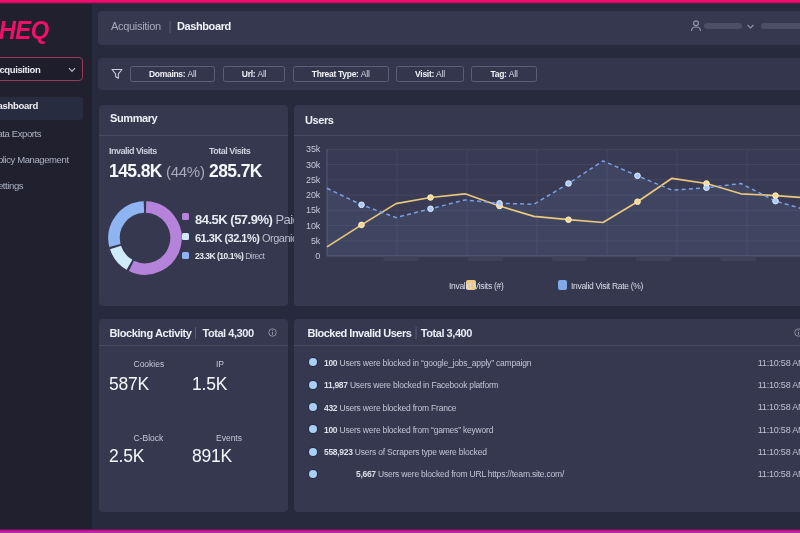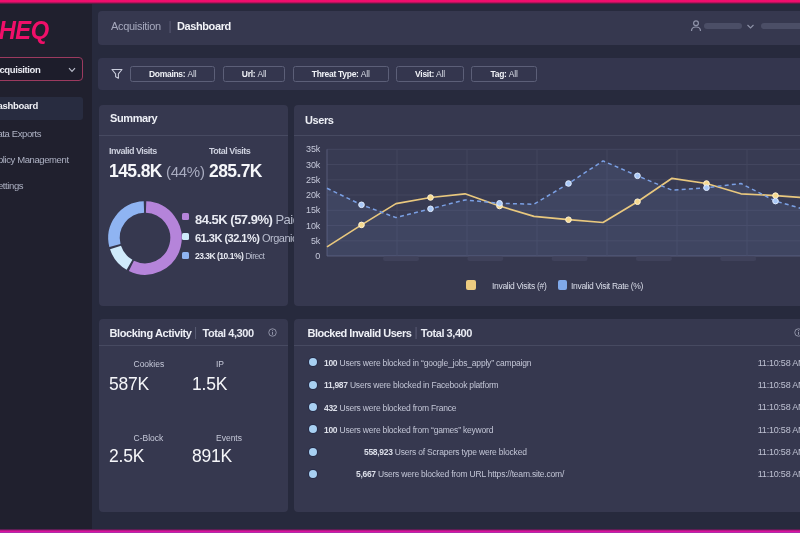--- a/index.html
+++ b/index.html
@@ -126,21 +126,21 @@
       <circle cx="412.5" cy="52.7" r="2.8" fill="#a9c8f7" stroke="#e3eeff" stroke-width="1"></circle>
       <circle cx="481.5" cy="60.6" r="2.8" fill="#f6d98e" stroke="#fff3d6" stroke-width="1"></circle>
       <circle cx="481.5" cy="66.1" r="2.8" fill="#a9c8f7" stroke="#e3eeff" stroke-width="1"></circle>
       <rect x="89" y="121.5" width="36" height="4.5" rx="2.25" fill="#3f415a"></rect>
       <rect x="173.3" y="121.5" width="36" height="4.5" rx="2.25" fill="#3f415a"></rect>
       <rect x="257.6" y="121.5" width="36" height="4.5" rx="2.25" fill="#3f415a"></rect>
       <rect x="341.9" y="121.5" width="36" height="4.5" rx="2.25" fill="#3f415a"></rect>
       <rect x="426.2" y="121.5" width="36" height="4.5" rx="2.25" fill="#3f415a"></rect>
     </svg>
   <div class="abs" style="left:508px; top:280.2px; width:9.5px; height:9.5px; border-radius:2px; background:#eccb80;"></div>
-  <div class="abs" style="left:534px; top:281.5px; font-size:8.5px; letter-spacing:-0.3px; color:#dcdfeb;">Invalid Visits (#)</div>
+  <div class="abs" style="left:491px; top:281.5px; font-size:8.5px; letter-spacing:-0.3px; color:#dcdfeb;">Invalid Visits (#)</div>
   <div class="abs" style="left:599.5px; top:280.2px; width:9.5px; height:9.5px; border-radius:2px; background:#80a9ea;"></div>
   <div class="abs" style="left:613px; top:281.5px; font-size:8.5px; letter-spacing:-0.3px; color:#dcdfeb;">Invalid Visit Rate (%)</div>
 
   <div class="card" style="left:141px; top:319px; width:189px; height:193px;"></div>
   <div class="abs ctitle" style="left:151.5px; top:327.5px;">Blocking Activity</div>
   <div class="abs" style="left:236px; top:326px; font-size:12px; color:#5a5d75;">|</div>
   <div class="abs" style="left:244.5px; top:327.5px; font-size:11px; font-weight:600; letter-spacing:-0.45px; color:#e9ebf3;">Total 4,300</div>
   <svg class="abs" style="left:310px; top:327.8px;" width="9" height="9" viewBox="0 0 12 12">
       <circle cx="6" cy="6" r="5" stroke="#9ea1b5" stroke-width="1.1" fill="none"></circle>
       <rect x="5.4" y="5.2" width="1.2" height="3.8" fill="#9ea1b5"></rect>
@@ -178,21 +178,21 @@
       <div class="abs" style="left:349.6px; top:401.90000000000003px; width:10px; height:10px; border-radius:50%; background:#262b47;"></div>
       <div class="abs" style="left:350.6px; top:402.90000000000003px; width:8px; height:8px; border-radius:50%; background:#a8d0f2;"></div>
       <div class="abs" style="left:366px; top:403.55px; font-size:8.5px; letter-spacing:-0.2px; color:#c3c6d6;"><b style="color:#dcdfe9; letter-spacing:-0.3px;">432</b> Users were blocked from France</div>
       <div class="abs" style="left:647.4px; top:403.45000000000005px; width:200px; text-align:right; font-size:9px; letter-spacing:-0.2px; color:#bec1d2;">11:10:58 AM</div>
       <div class="abs" style="left:349.6px; top:424.20000000000005px; width:10px; height:10px; border-radius:50%; background:#262b47;"></div>
       <div class="abs" style="left:350.6px; top:425.20000000000005px; width:8px; height:8px; border-radius:50%; background:#a8d0f2;"></div>
       <div class="abs" style="left:366px; top:425.85px; font-size:8.5px; letter-spacing:-0.2px; color:#c3c6d6;"><b style="color:#dcdfe9; letter-spacing:-0.3px;">100</b> Users were blocked from “games” keyword</div>
       <div class="abs" style="left:647.4px; top:425.75000000000006px; width:200px; text-align:right; font-size:9px; letter-spacing:-0.2px; color:#bec1d2;">11:10:58 AM</div>
       <div class="abs" style="left:349.6px; top:446.5px; width:10px; height:10px; border-radius:50%; background:#262b47;"></div>
       <div class="abs" style="left:350.6px; top:447.5px; width:8px; height:8px; border-radius:50%; background:#a8d0f2;"></div>
-      <div class="abs" style="left:366px; top:448.15px; font-size:8.5px; letter-spacing:-0.2px; color:#c3c6d6;"><b style="color:#dcdfe9; letter-spacing:-0.3px;margin-left:40px;">558,923</b> Users of Scrapers type were blocked</div>
+      <div class="abs" style="left:366px; top:448.15px; font-size:8.5px; letter-spacing:-0.2px; color:#c3c6d6;"><b style="color:#dcdfe9; letter-spacing:-0.3px;">558,923</b> Users of Scrapers type were blocked</div>
       <div class="abs" style="left:647.4px; top:448.05px; width:200px; text-align:right; font-size:9px; letter-spacing:-0.2px; color:#bec1d2;">11:10:58 AM</div>
       <div class="abs" style="left:349.6px; top:468.8px; width:10px; height:10px; border-radius:50%; background:#262b47;"></div>
       <div class="abs" style="left:350.6px; top:469.8px; width:8px; height:8px; border-radius:50%; background:#a8d0f2;"></div>
       <div class="abs" style="left:366px; top:470.45px; font-size:8.5px; letter-spacing:-0.2px; color:#c3c6d6;"><b style="color:#dcdfe9; letter-spacing:-0.3px;padding-left:32px;">5,667</b> Users were blocked from URL https://team.site.com/</div>
       <div class="abs" style="left:647.4px; top:470.35px; width:200px; text-align:right; font-size:9px; letter-spacing:-0.2px; color:#bec1d2;">11:10:58 AM</div>
     </div>
 
   <div class="abs" style="left:0; top:0; width:880px; height:3.5px; background:linear-gradient(to bottom, #f30d6e 0%, #ee0e6c 45%, #85174f 78%, #2b2338 100%);"></div>
   <div class="abs" style="left:0; top:529px; width:880px; height:4px; background:linear-gradient(to bottom, #33203c 0%, #b91589 40%, #e312a2 68%, #8d3bad 100%);"></div>
 

